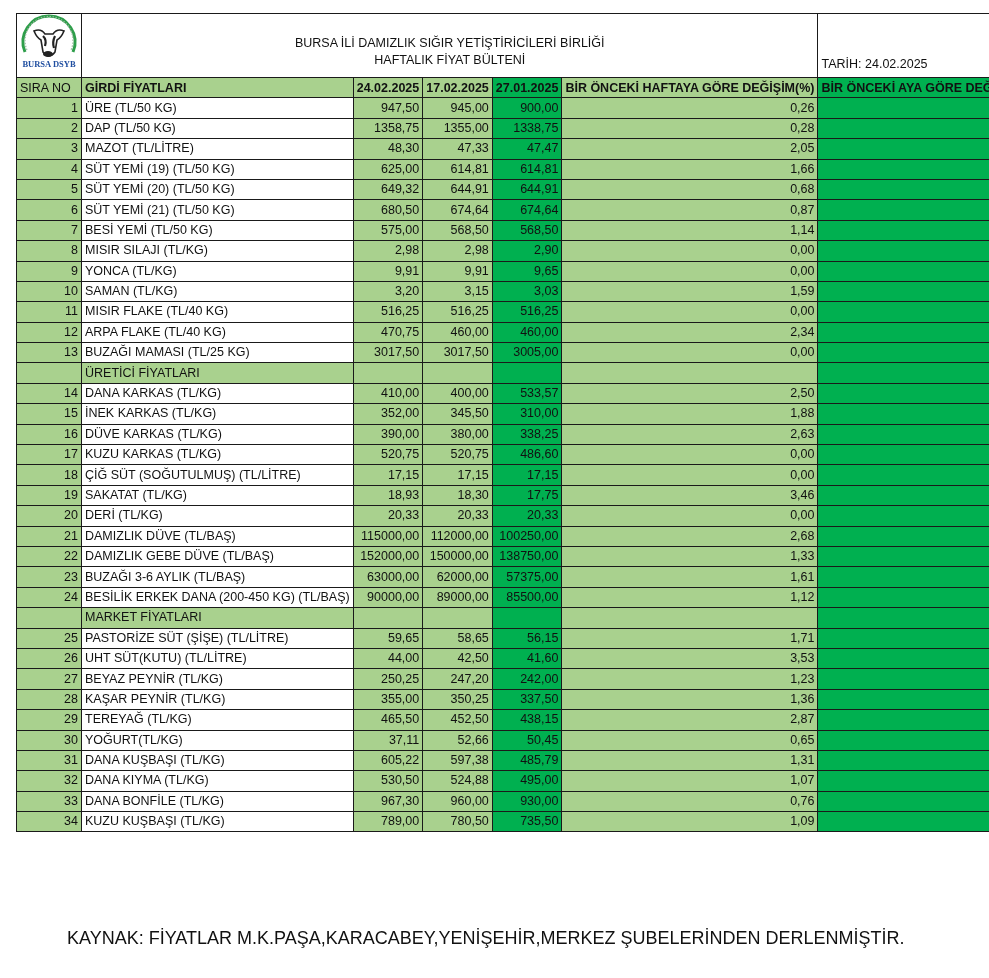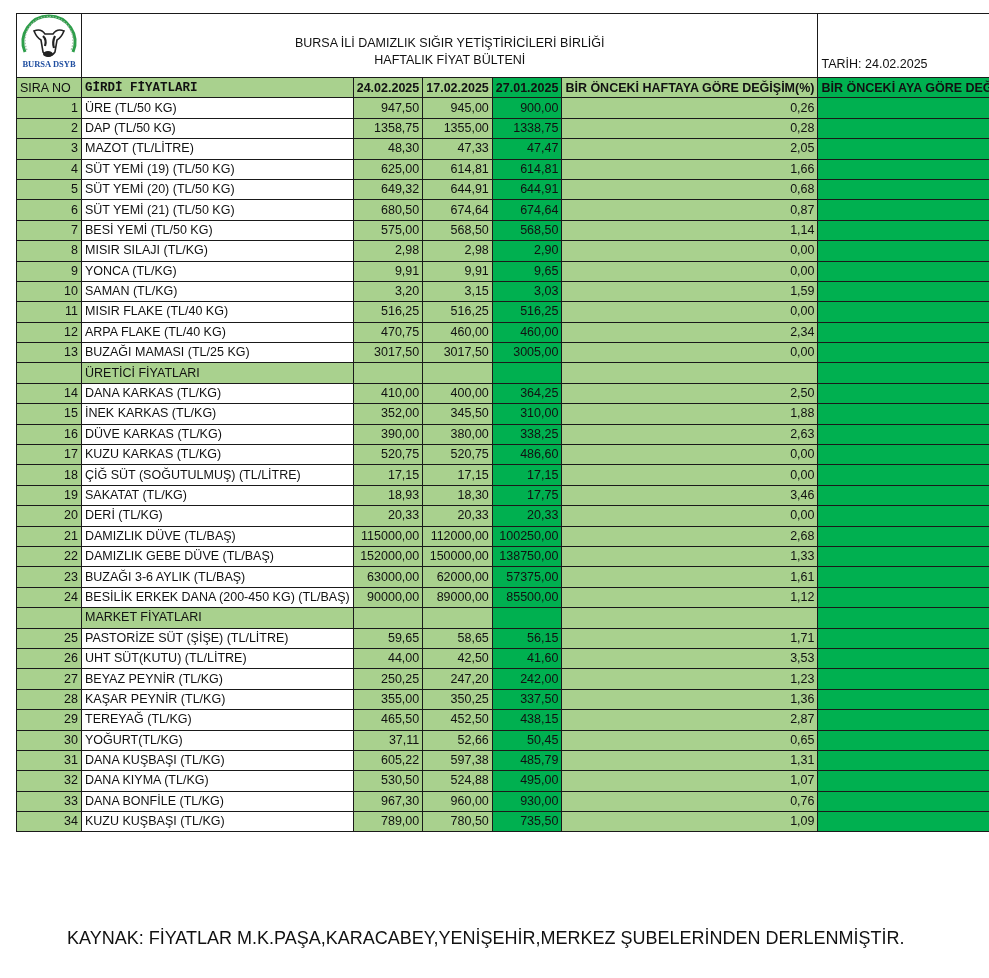--- a/index.html
+++ b/index.html
@@ -11,21 +11,21 @@
   .wh { background: #ffffff; }
   .r { text-align: right; }
   .b { font-weight: bold; }
   tr.head td { height: 74px; vertical-align: top; }
   tr.colhead td { height: 74px; vertical-align: bottom; padding-bottom: 2px; }
   .title-cell { text-align: center; font-weight: normal; font-size: 16.5px; line-height: 25px; vertical-align: middle !important; padding-top: 12px !important; }
   .date-cell { font-size: 13px; vertical-align: bottom !important; padding-bottom: 4px !important; }
   .logo-cell { vertical-align: middle !important; text-align: left; padding: 0 !important; }
   .section td { height: 22px; }
   .section .sect-label { font-weight: normal; font-size: 16px; }
-  .colhead .girdi { font-weight: bold; font-size: 16px; font-family: Liberation Mono, monospace; }
+  .colhead .girdi { font-weight: bold; font-size: 16px; }
   .colhead .sira { font-size: 12.5px; }
   .colhead .small-b { font-weight: bold; font-size: 12.5px; text-align: center; line-height: 20px; white-space: normal; }
   #footer { position: absolute; left: 67px; top: 928px; font-size: 18px; }
 </style>
 </head>
 <body>
 
 <table id="sheet">
   <colgroup>
     <col style="width:90px">
@@ -188,21 +188,21 @@
         <td class="lg"></td>
         <td class="dg"></td>
         <td class="lg"></td>
         <td class="dg"></td>
       </tr>
       <tr>
         <td class="lg r">14</td>
         <td class="wh">DANA KARKAS (TL/KG)</td>
         <td class="lg r">410,00</td>
         <td class="lg r">400,00</td>
-        <td class="dg r">364,25</td>
+        <td class="dg r">533,57</td>
         <td class="lg r">2,50</td>
         <td class="dg r">12,56</td>
       </tr>
       <tr>
         <td class="lg r">15</td>
         <td class="wh">İNEK KARKAS (TL/KG)</td>
         <td class="lg r">352,00</td>
         <td class="lg r">345,50</td>
         <td class="dg r">310,00</td>
         <td class="lg r">1,88</td>

